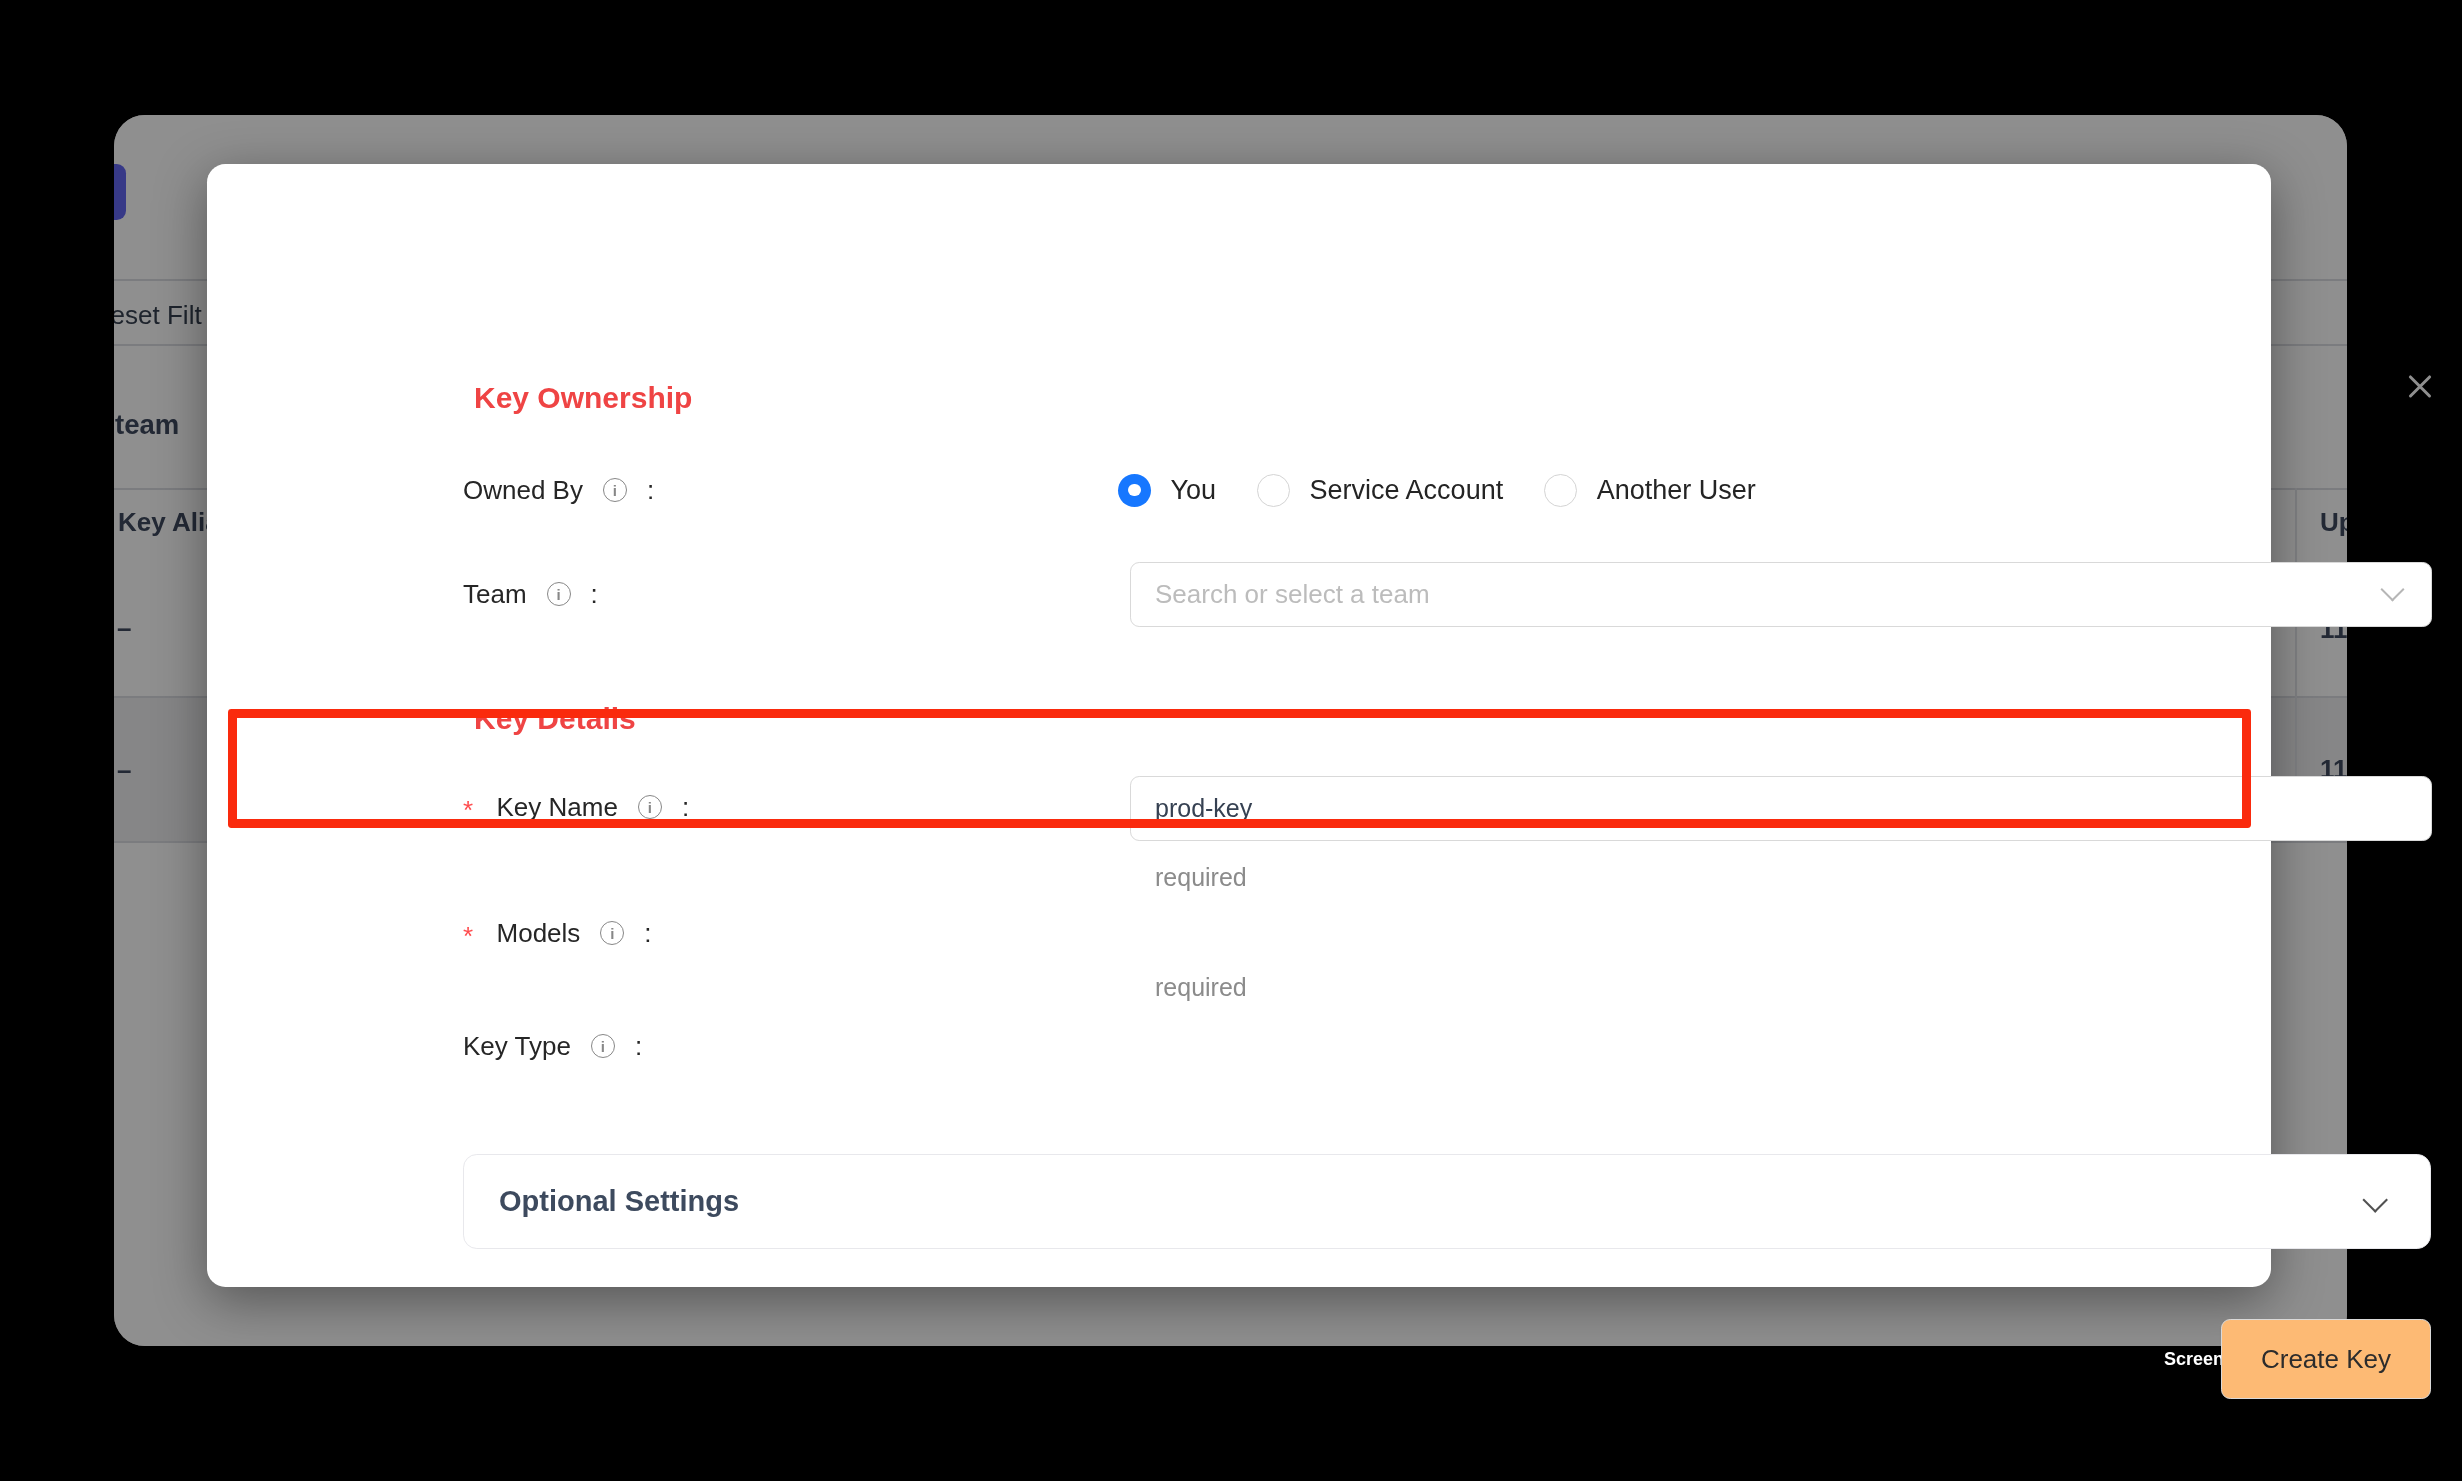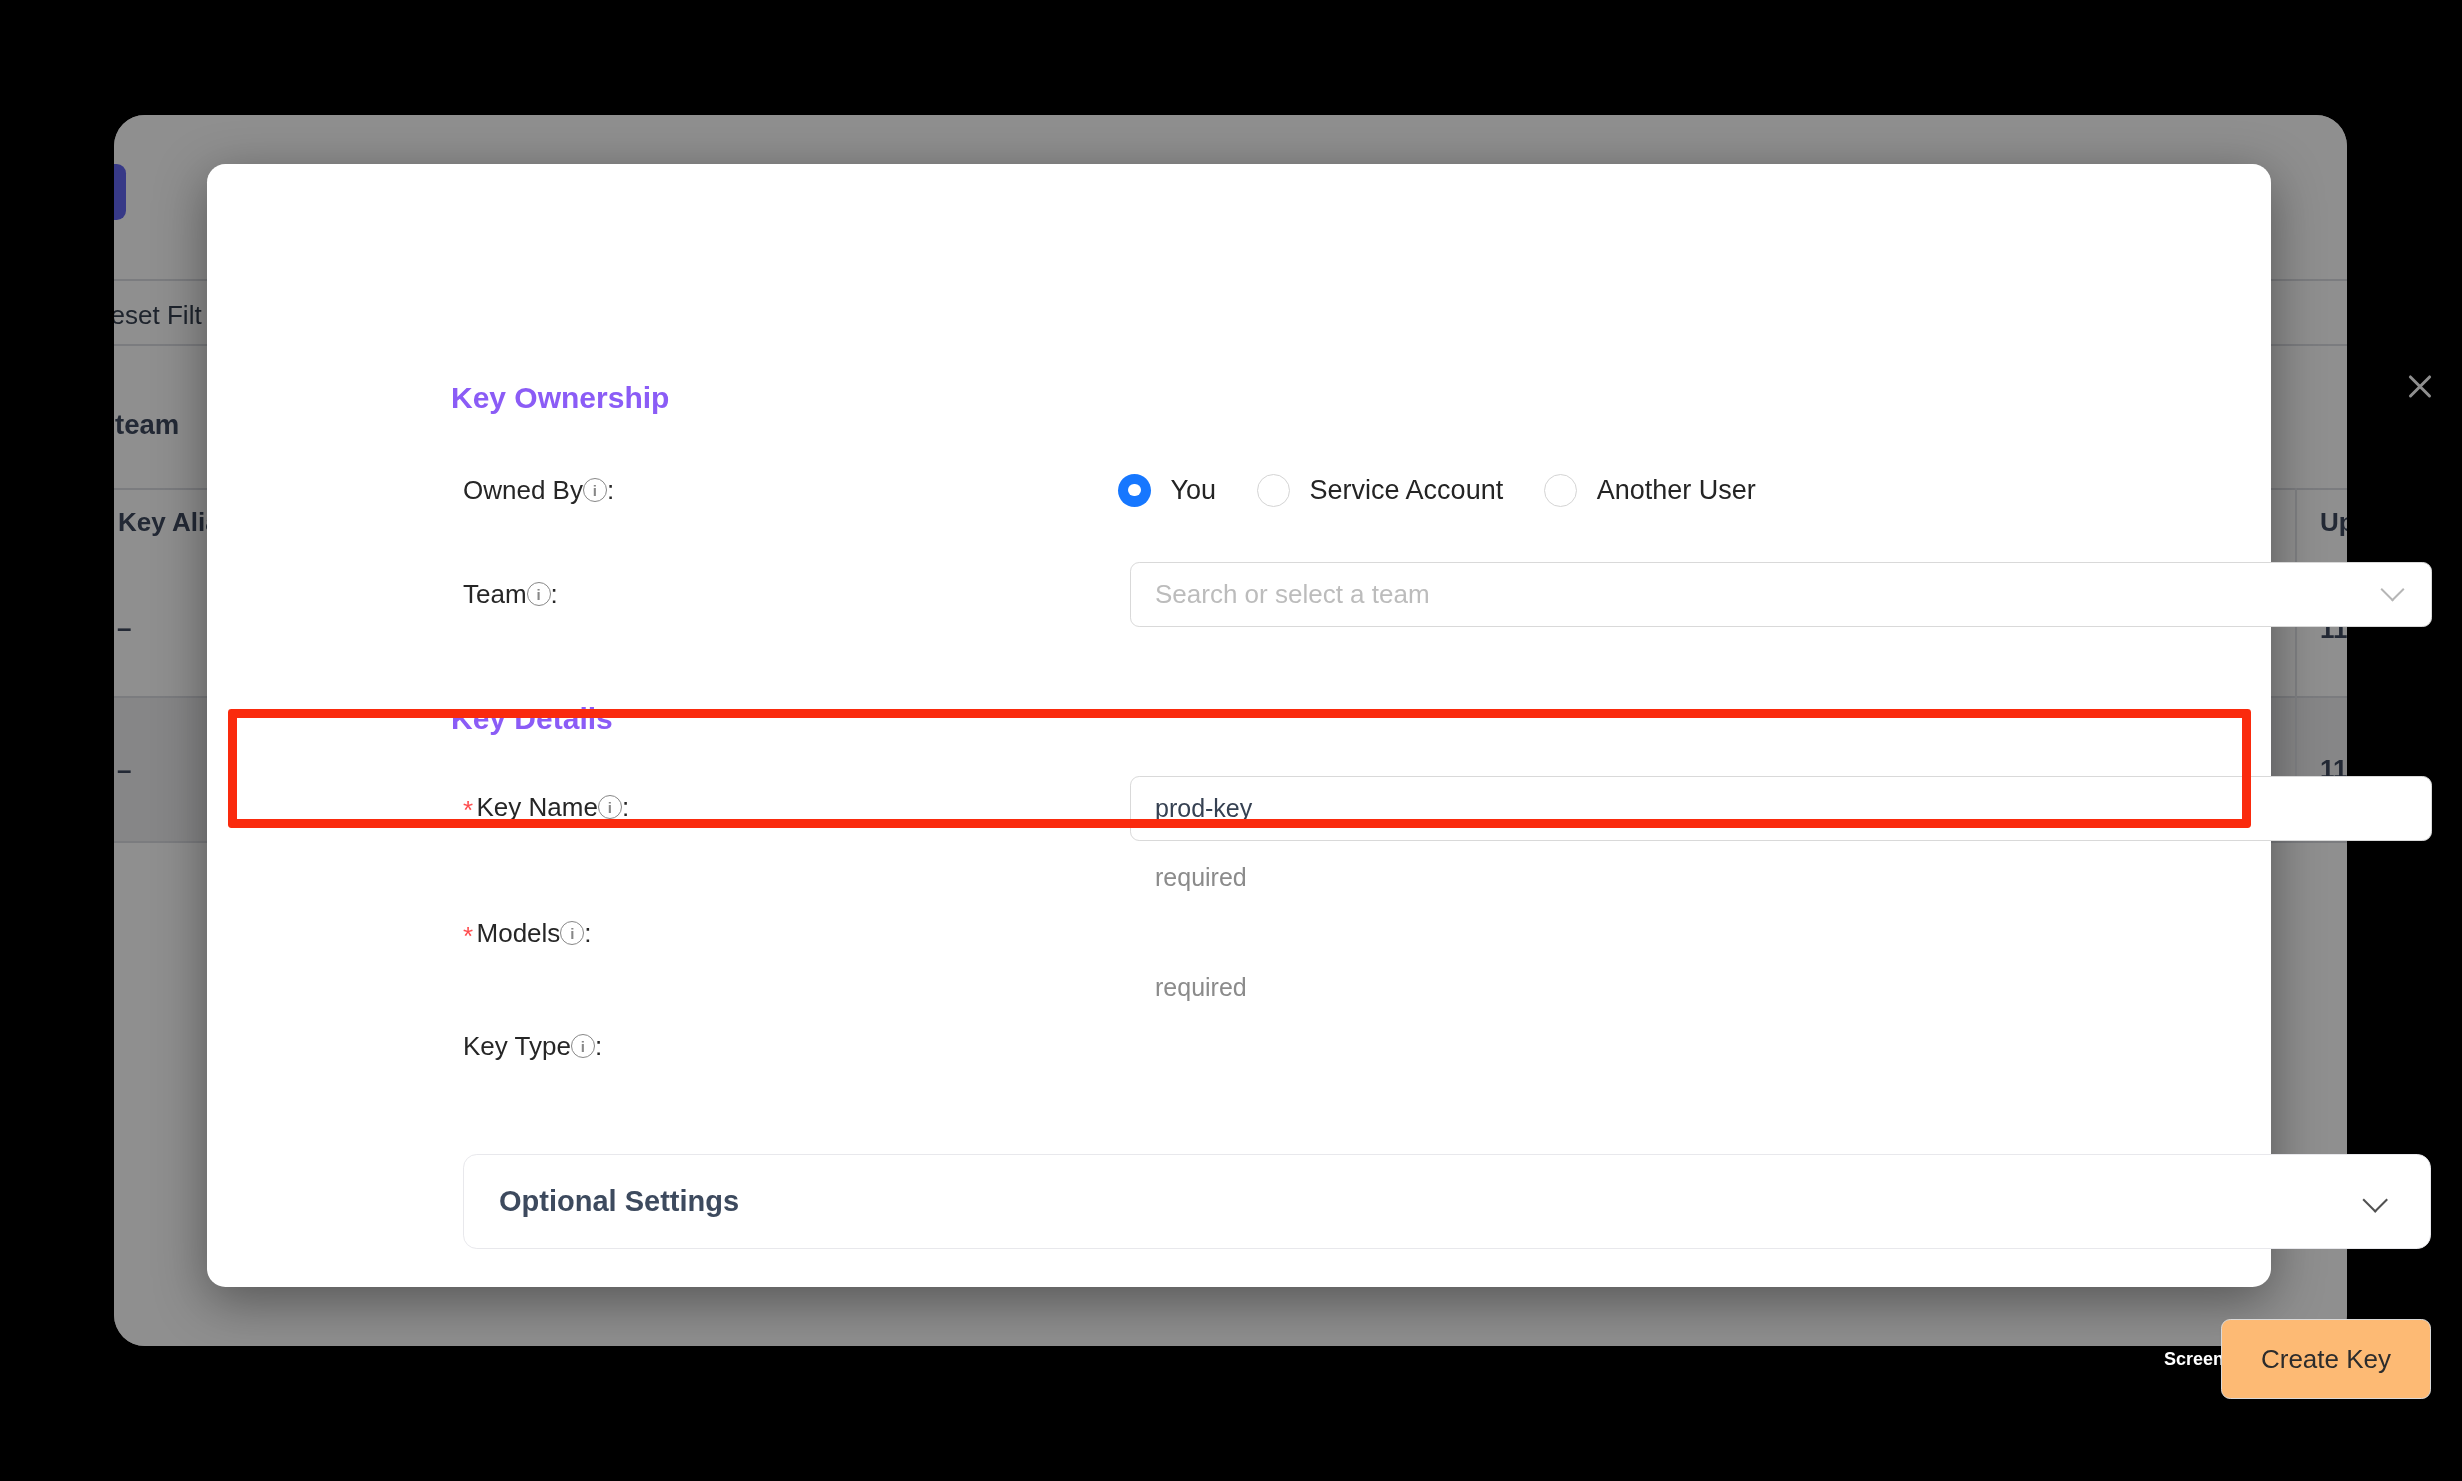--- a/index.html
+++ b/index.html
@@ -15,27 +15,27 @@
         background:#6366f1;border-radius:9.2px;}
   .bk-text{position:absolute;display:flex;align-items:center;height:32px;color:#374151;
         font-size:26px;white-space:nowrap;}
   .bk-strong{color:#3f4a5f;font-weight:600;}
   .row-band{position:absolute;left:0;top:581px;width:100%;height:145px;background:#efeff1;}
   .dim-overlay{position:absolute;inset:0;background:rgba(0,0,0,0.44);z-index:10;}
 
   
   .modal{position:absolute;left:207px;top:164px;width:2064px;height:1123px;background:#fff;
         border-radius:18.4px;z-index:20;box-shadow:0 13.8px 52px rgba(0,0,0,0.4);}
-  .mtitle{position:absolute;left:244px;font-size:30px;font-weight:600;color:#8b5cf6;white-space:nowrap;}
+  .mtitle{position:absolute;left:267px;font-size:30px;font-weight:600;color:#ef4444;white-space:nowrap;}
   .close-x{position:absolute;left:2198px;top:207px;width:30px;height:30px;cursor:pointer;}
   .close-x i{position:absolute;left:0;top:13.8px;width:30px;height:2.9px;background:#8f8f8f;border-radius:1.7px;}
   .close-x i:first-child{transform:rotate(45deg);}
   .close-x i:last-child{transform:rotate(-45deg);}
 
-  .flabel{position:absolute;left:256px;height:34px;display:flex;align-items:center;gap:0;
+  .flabel{position:absolute;left:256px;height:34px;display:flex;align-items:center;gap:20px;
         font-size:26px;color:#262626;white-space:nowrap;}
   .req-star{color:#ff4d4f;font-size:26px;margin-right:3.4px;transform:translateY(3.4px);}
   .info-icon{display:inline-flex;align-items:center;justify-content:center;width:24px;height:24px;
         border:1.7px solid #878787;border-radius:50%;color:#878787;font-size:15px;font-weight:600;
         line-height:1;}
   .colon{color:#262626;}
 
   .control{position:absolute;left:923px;width:1302px;height:65px;border:1.1px solid #d9d9d9;
         border-radius:9.2px;background:#fff;display:flex;align-items:center;}
   .chev{position:absolute;right:30px;width:17px;height:17px;border-right:2.9px solid #b6b6b6;

